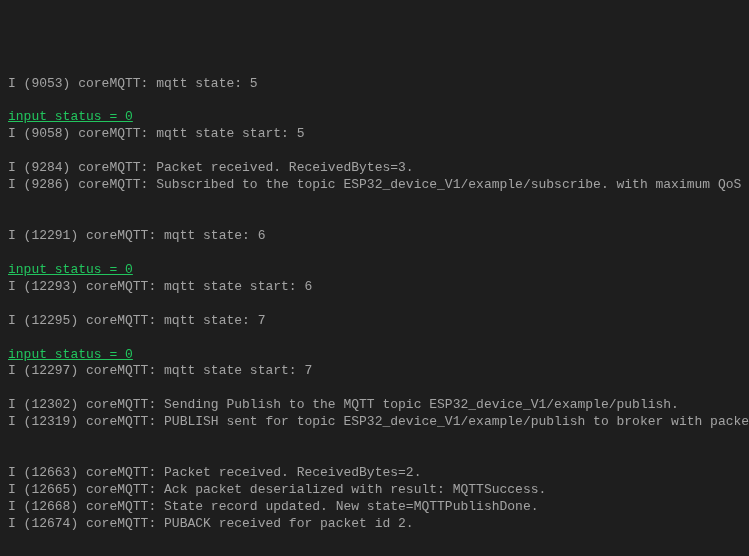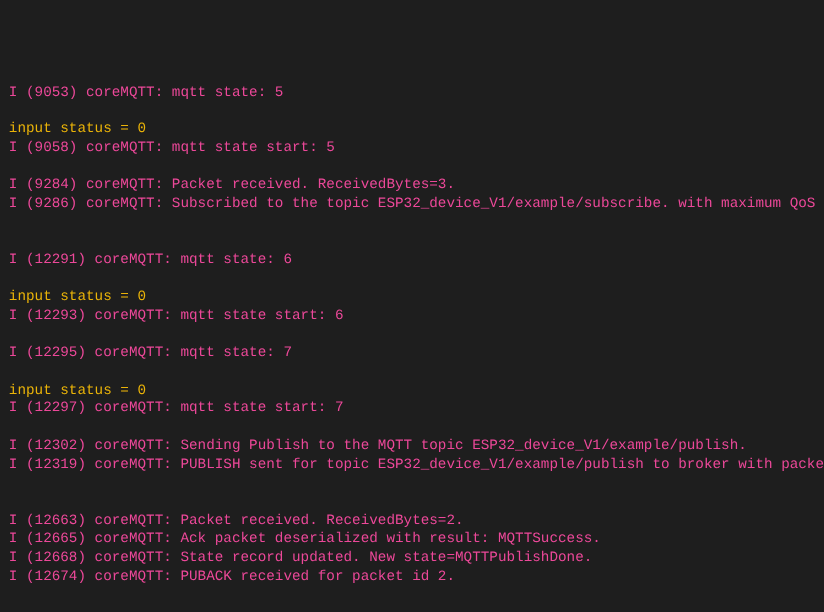--- a/index.html
+++ b/index.html
@@ -13,24 +13,25 @@
       font-size: 13px;
       line-height: 1.3;
       padding: 8px;
       color: #ffffff;
       white-space: pre;
     }
     .log-line {
       display: block;
     }
     .info-green {
-      color: #ec4899;
+      color: #a3a3a3;
     }
     .white-text {
-      color: #eab308;
+      color: #22c55e;
+      text-decoration: underline;
     }
     .blank-line {
       height: 17px;
     }
   </style>
 </head>
 <body>
 
 
 

